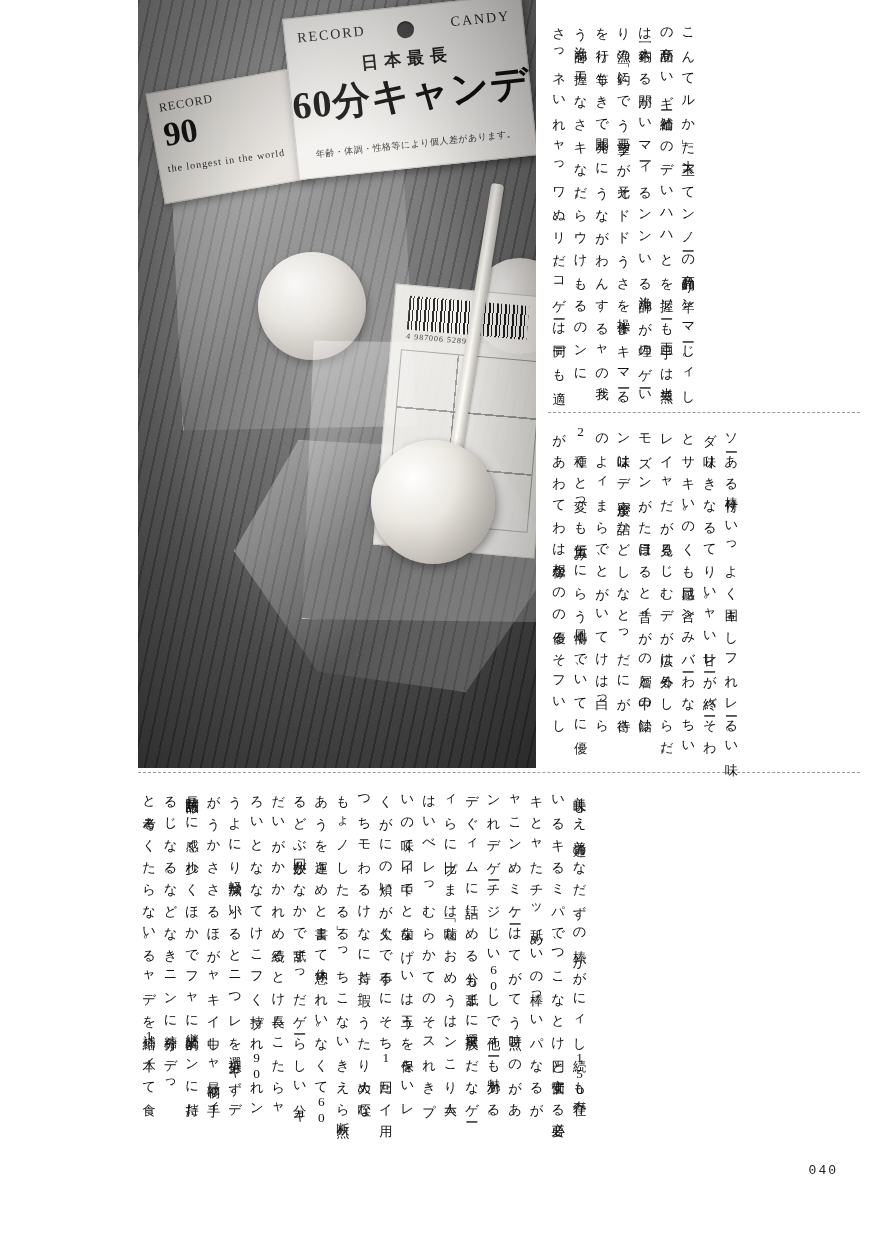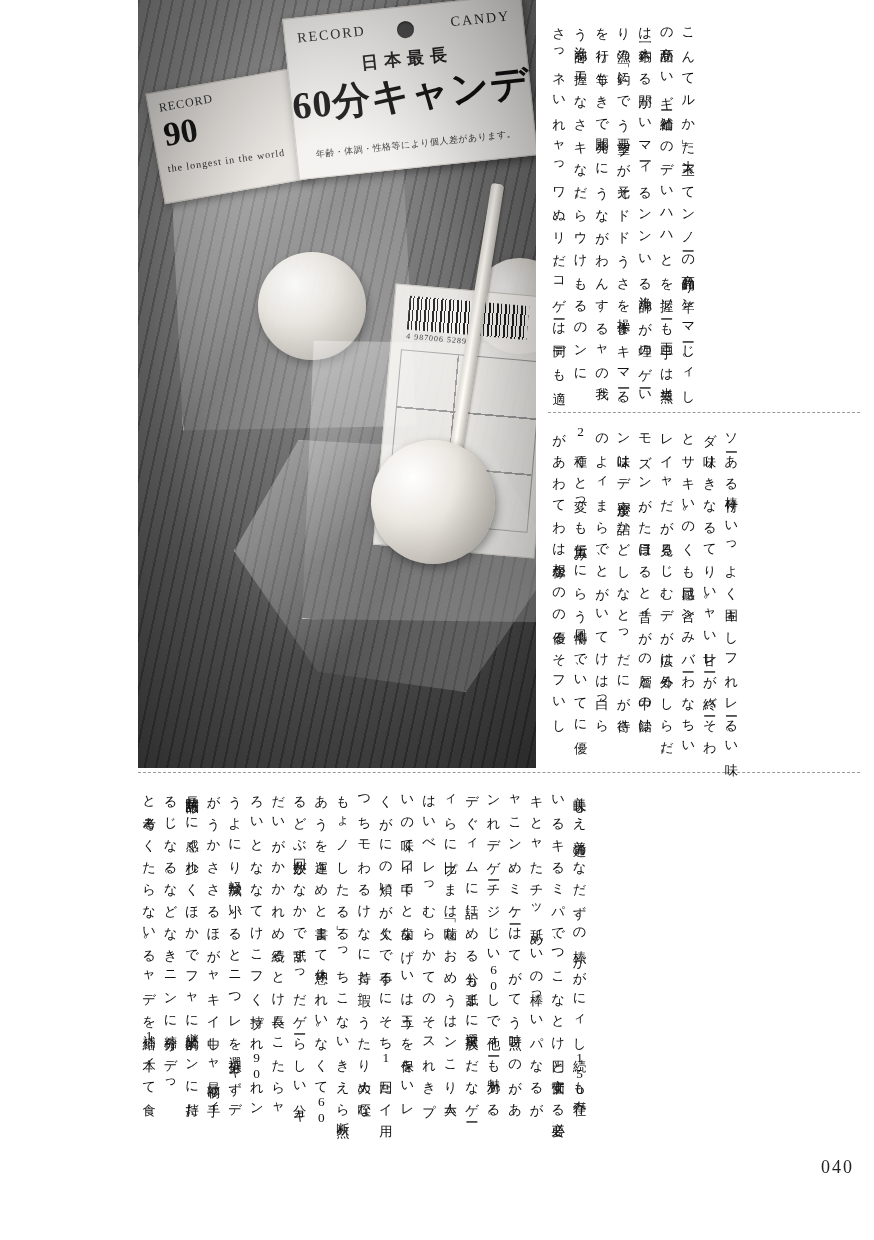--- a/index.html
+++ b/index.html
@@ -281,24 +281,24 @@
   .colflow {
     height: 100%;
     writing-mode: vertical-rl;
     text-orientation: upright;
     column-gap: 0px;
   }
 
   
   .folio {
     position: absolute;
-    right: 20px;
+    right: 36px;
     bottom: 62px;
-    font-family: Liberation Serif, serif;
-    font-size: 18px;
+    font-family: Liberation Mono, monospace;
+    font-size: 13px;
     letter-spacing: 2px;
     color: #222;
   }
 </style>
 </head>
 <body>
 
 <div class="page">
 
   <div class="photo">

